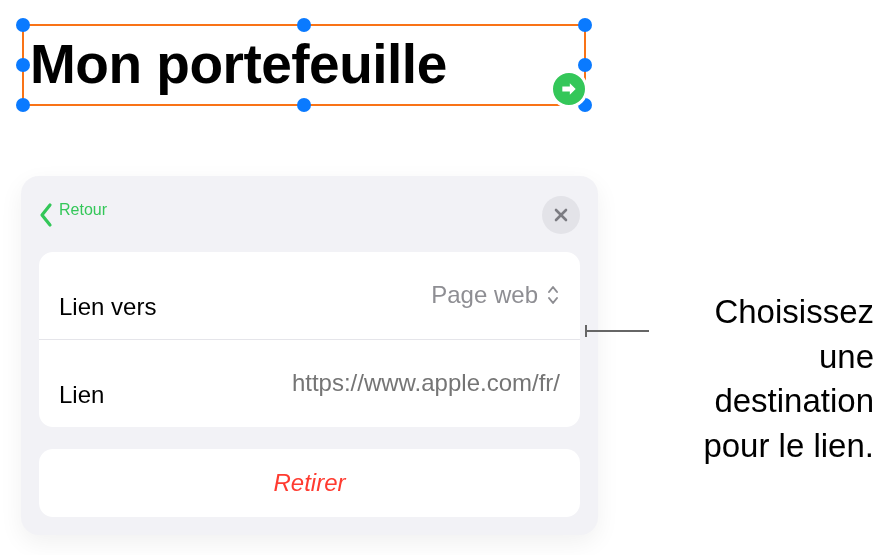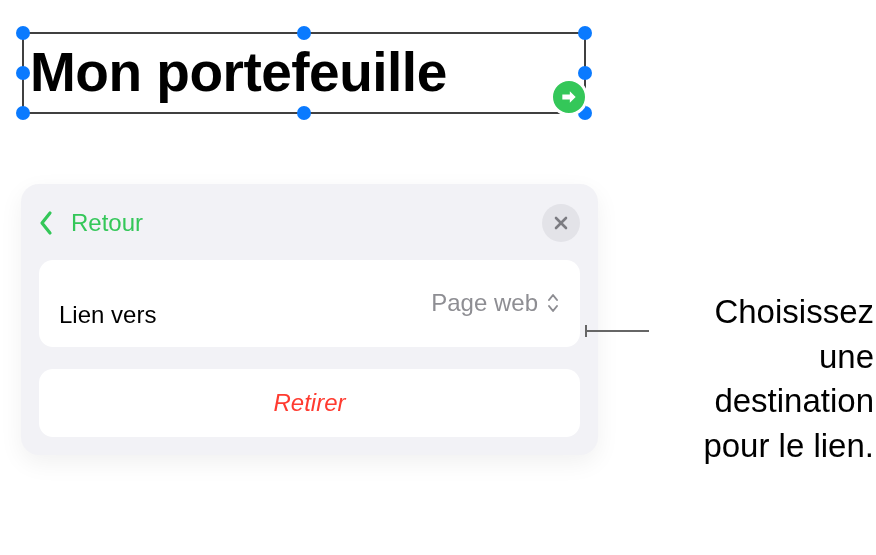--- a/index.html
+++ b/index.html
@@ -14,22 +14,22 @@
       display: flex;
       width: 100%;
       height: 100%;
     }
     .left-panel {
       width: 610px;
       padding: 12px 0 0 0;
       position: relative;
     }
     .selection-box {
-      border: 2px solid #404040;
-      margin: 20px 22px 0 22px;
+      border: 2px solid #f97316;
+      margin: 12px 22px 0 22px;
       position: relative;
       padding: 10px 6px 10px 6px;
       width: 564px;
     }
     .selection-title {
       font-size: 55px;
       font-weight: 700;
       letter-spacing: -0.5px;
       color: #000;
       line-height: 1.05;
@@ -75,23 +75,23 @@
     }
     .popover-header {
       display: flex;
       align-items: center;
       padding: 20px 18px 18px 14px;
       position: relative;
     }
     .back-btn {
       display: flex;
       color: #34c759;
-      font-size: 24px;
+      font-size: 16px;
       cursor: pointer;
-      gap: 14px;
+      gap: 2px;
     }
     .back-btn svg { width: 22px; height: 28px; }
     .popover-title {
       position: absolute;
       left: 50%;
       transform: translateX(-50%);
       font-size: 25px;
       font-weight: 600;
       color: #000;
     }
@@ -223,20 +223,24 @@
         <div class="form-row">
           <span class="form-label">Lien vers</span>
           <span class="form-value">
             <span>Page web</span>
             <svg viewBox="0 0 14 24" fill="none" stroke="#8e8e93" stroke-width="2" stroke-linecap="round" stroke-linejoin="round">
               <polyline points="3,9 7,4 11,9"></polyline>
               <polyline points="3,15 7,20 11,15"></polyline>
             </svg>
           </span>
         </div>
+        <div class="form-row">
+          <span class="form-label">Lien</span>
+          <input class="link-input" placeholder="https://www.apple.com/fr/" style="">
+        </div>
       </div>
 
       <div class="remove-btn">Retirer</div>
     </div>
   </div>
 </div>
 
 <div class="callout-line"></div>
 <div class="callout">Choisissez une destination pour le lien.</div>
 

